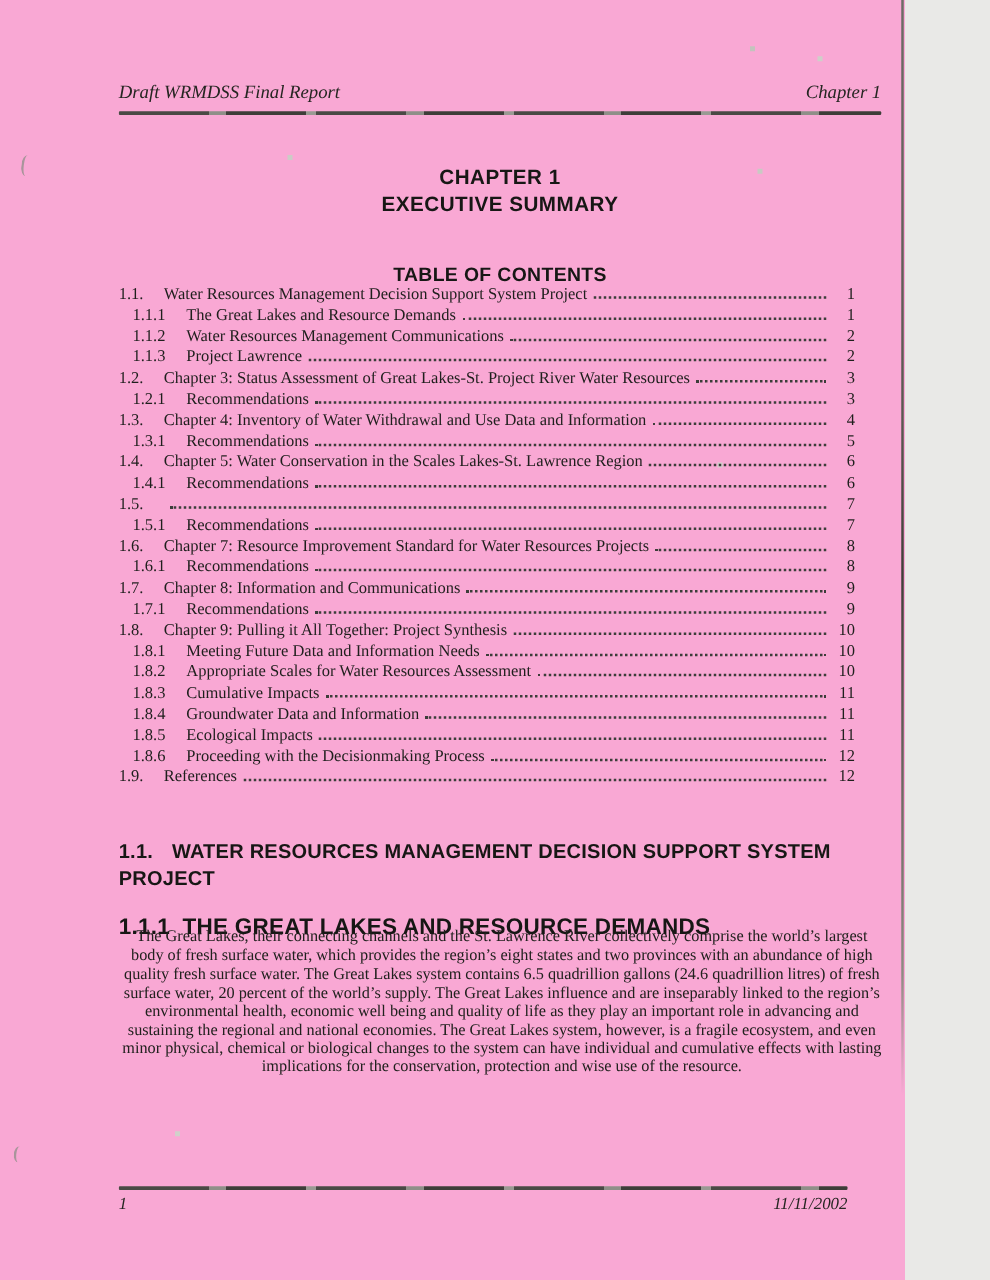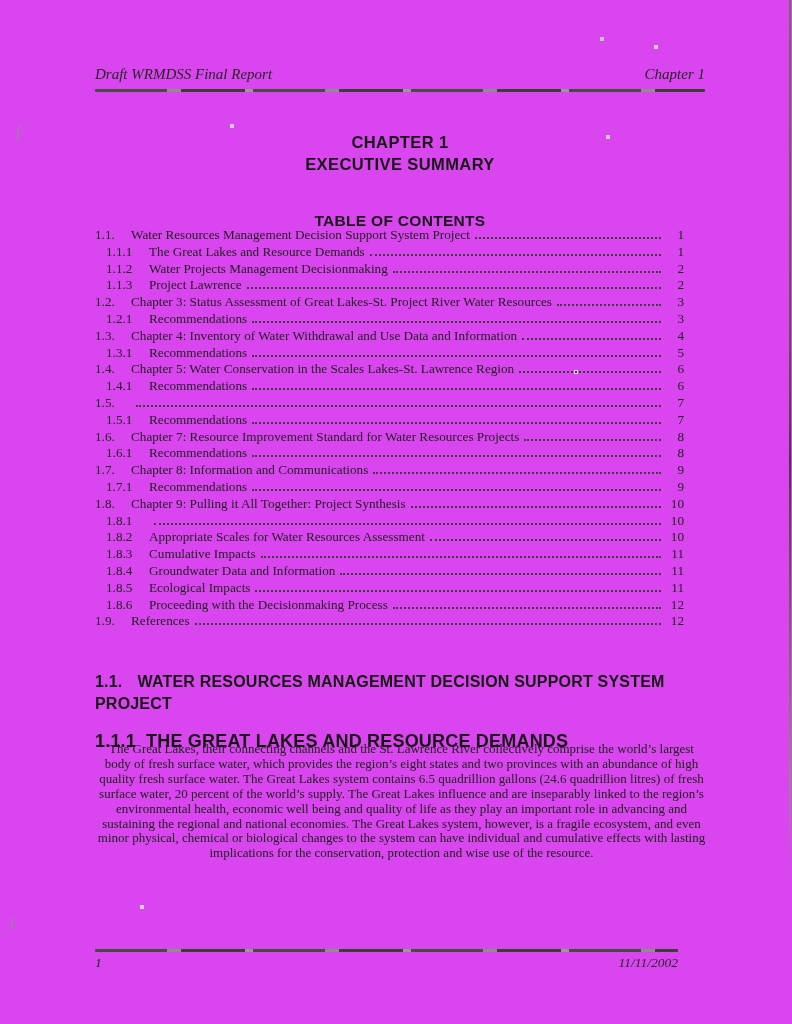--- a/index.html
+++ b/index.html
@@ -3,22 +3,22 @@
 <meta charset="utf-8">
 <style>
   * { margin: 0; padding: 0; box-sizing: border-box; }
   html, body { width: 792px; height: 1024px; }
   body {
     font-family: "Liberation Serif", serif;
     background: #e9e9e7;
   }
   .page {
     position: relative;
-    width: 792px; height: 1024px;
-    background: #d946ef;
+    width: 724px; height: 1024px;
+    background: #f9a8d4;
     color: #1f1f1d;
     overflow: hidden;
     padding-left: 23px;
   }
 
   
   .edge-line {
     position: absolute; right: 1px; top: 0; width: 2px; height: 885px;
     background: linear-gradient(180deg, #6d6d66 0%, #5a5951 38%, #403f39 52%, #6e6d64 72%, #8d8c82 88%, rgba(130,130,120,0) 99%);
   }
@@ -141,21 +141,21 @@
 
       <div class="toc-row lv2">
         <span class="toc-num">1.1.1</span>
         <span class="toc-label">The Great Lakes and Resource Demands</span>
         <span class="toc-leader"></span>
         <span class="toc-page">1</span>
       </div>
 
       <div class="toc-row lv2">
         <span class="toc-num">1.1.2</span>
-        <span class="toc-label">Water Projects Management Decisionmaking</span>
+        <span class="toc-label">Water Resources Management Communications</span>
         <span class="toc-leader"></span>
         <span class="toc-page">2</span>
       </div>
 
       <div class="toc-row lv2">
         <span class="toc-num">1.1.3</span>
         <span class="toc-label">Project Lawrence</span>
         <span class="toc-leader"></span>
         <span class="toc-page">2</span>
       </div>
@@ -245,20 +245,21 @@
 
       <div class="toc-row lv1">
         <span class="toc-num">1.8.</span>
         <span class="toc-label">Chapter 9: Pulling it All Together: Project Synthesis</span>
         <span class="toc-leader"></span>
         <span class="toc-page">10</span>
       </div>
 
       <div class="toc-row lv2">
         <span class="toc-num">1.8.1</span>
+        <span class="toc-label">Meeting Future Data and Information Needs</span>
         <span class="toc-leader"></span>
         <span class="toc-page">10</span>
       </div>
 
       <div class="toc-row lv2">
         <span class="toc-num">1.8.2</span>
         <span class="toc-label">Appropriate Scales for Water Resources Assessment</span>
         <span class="toc-leader"></span>
         <span class="toc-page">10</span>
       </div>

